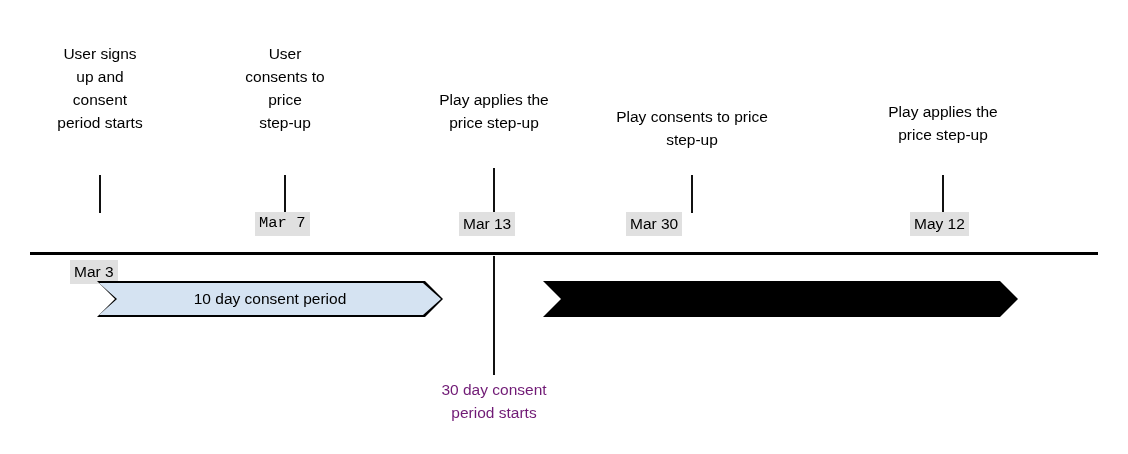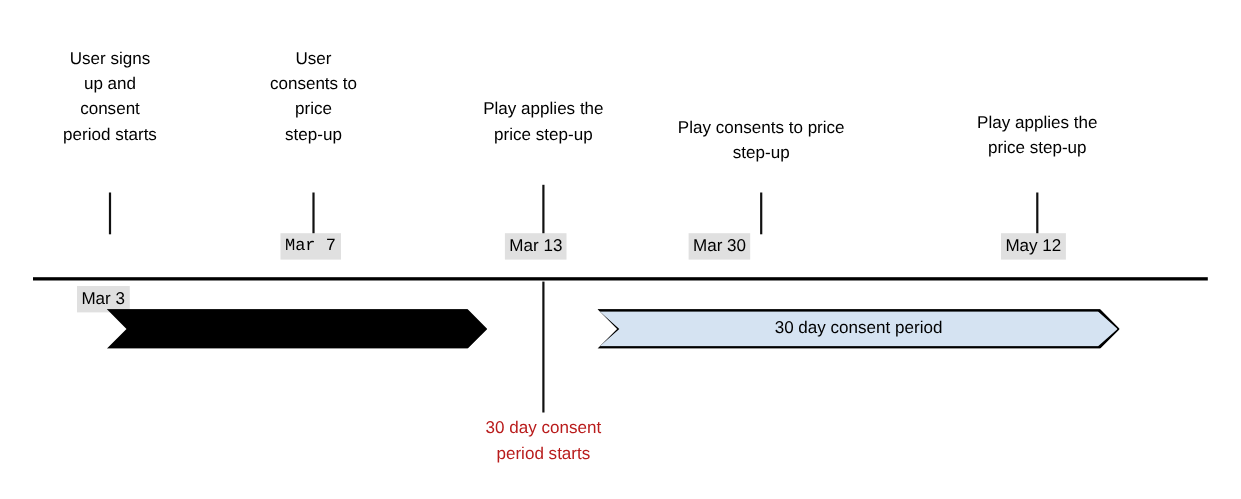--- a/index.html
+++ b/index.html
@@ -78,21 +78,21 @@
   .chevron-label {
     pointer-events: none;
   }
 
   
   .bottom-note {
     position: absolute;
     text-align: center;
     font-size: 15.5px;
     line-height: 23px;
-    color: #b91c1c;
+    color: #701a75;
     white-space: pre-line;
     transform: translateX(-50%);
   }
 </style>
 </head>
 <body>
 
 <div id="stage">
 
   <div class="axis-line"></div>
@@ -120,23 +120,23 @@
 step-up</div>
   <div class="tick" style="left:691px; top:175px; height:38px;"></div>
   <div class="date-chip" style="left:626px; top:212px;">Mar 30</div>
 
   <div class="event-label" style="left:943px; top:100px; width:230px;">Play applies the
 price step-up</div>
   <div class="tick" style="left:942px; top:175px; height:38px;"></div>
   <div class="date-chip" style="left:910px; top:212px;">May 12</div>
 
   <div class="chevron-border" style="left:97px; top:281px; width:346px;"></div>
+  <div class="chevron" style="left:99px; top:283px; width:342px; height:32px;">
+    <span class="chevron-label">10 day consent period</span>
+  </div>
 
   <div class="chevron-border" style="left:543px; top:281px; width:475px;"></div>
-  <div class="chevron" style="left:545px; top:283px; width:471px; height:32px;">
-    <span class="chevron-label">30 day consent period</span>
-  </div>
 
   <div class="tick" style="left:493px; top:256px; height:119px;"></div>
   <div class="bottom-note" style="left:494px; top:378px; width:240px;">30 day consent
 period starts</div>
 
 </div>
 
 </body></html>

